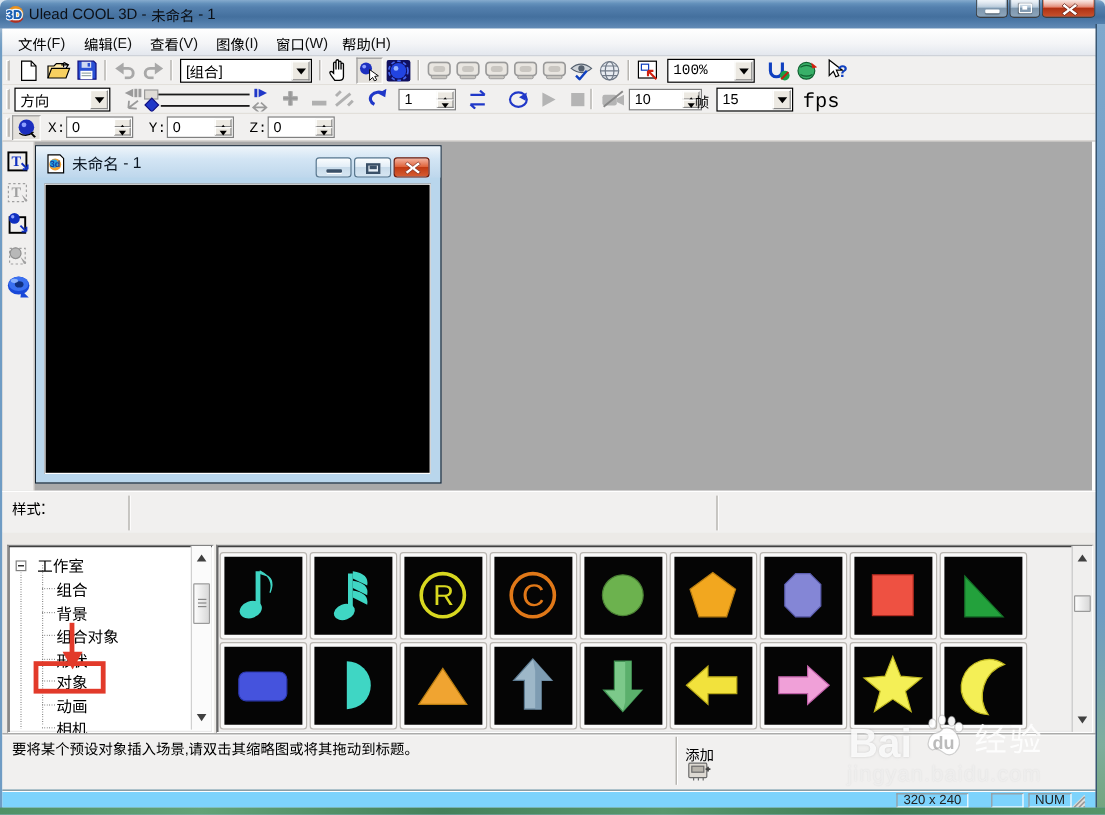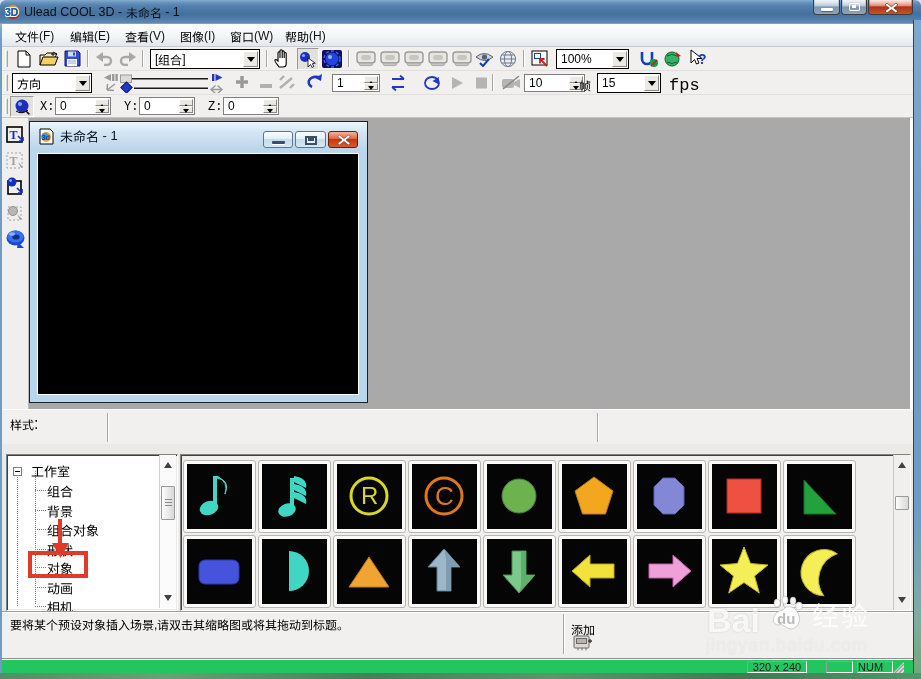--- a/index.html
+++ b/index.html
@@ -67,21 +67,21 @@
 .tile{position:absolute;width:71px;height:71px;background:#050505;border:3px solid #fafafa;outline:1px solid #b9b6b1;border-radius:2px;}
 .tile svg{position:absolute;left:0;top:0;}
 
 .trow{position:absolute;font-size:13px;color:#000;white-space:nowrap;}
 .dotv{position:absolute;width:1px;background-image:linear-gradient(180deg,#7a7a7a 50%,transparent 50%);background-size:1px 2px;}
 .doth{position:absolute;height:1px;background-image:linear-gradient(90deg,#7a7a7a 50%,transparent 50%);background-size:2px 1px;}
 .sbthumb{position:absolute;background:linear-gradient(90deg,#fdfdfd,#d8d8d8);border:1px solid #9a9a9a;border-radius:1px;}
 .arr{position:absolute;width:0;height:0;}
 
 #hint{position:absolute;left:0;top:587px;width:911px;height:47px;background:#f1f0ef;border-top:1px solid #9a9a9a;box-shadow:inset 0 1px 0 #fff;}
-#status{position:absolute;left:0;top:634px;width:911px;height:15px;background:#22c55e;border-top:1px solid #8f8f8f;box-shadow:inset 0 1px 0 #fff;}
+#status{position:absolute;left:0;top:634px;width:911px;height:15px;background:#7dd3fc;border-top:1px solid #8f8f8f;box-shadow:inset 0 1px 0 #fff;}
 .stbox{position:absolute;top:2px;height:12px;border:1px solid #9a9a9a;border-bottom-color:#fff;border-right-color:#fff;font-size:11px;color:#222;line-height:11px;}
 
 #redge{position:absolute;right:0;top:20px;width:8px;height:653px;
  background:linear-gradient(180deg,#7fa8cd 0%,#6f9cc4 40%,#6f9cc4 75%,#7fae9d 92%,#74a57f 100%);border-left:1px solid #28445e;}
 #bedge{position:absolute;left:0;bottom:0;width:921px;height:6px;
  background:linear-gradient(90deg,#4f9166 0%,#63a377 18%,#44815a 40%,#58986d 60%,#3f7b54 80%,#549569 100%);}
 
 .red{position:absolute;}
 
 #wm{position:absolute;left:695px;top:593px;width:226px;height:66px;pointer-events:none;}
@@ -229,21 +229,21 @@
           <ellipse cx="9" cy="9" rx="3.6" ry="7.6" fill="none" stroke="#707a88"></ellipse>
           <path d="M1.4 9h15.2M2.6 5h12.8M2.6 13h12.8" stroke="#707a88" fill="none"></path>
         </svg>
         <div class="sep" style="left:521px"></div>
         <svg class="abs" style="left:529px;top:3px" width="19" height="18" viewBox="0 0 19 18">
           <rect x="1" y="1" width="15" height="14" fill="#fff" stroke="#000"></rect>
           <rect x="3.5" y="3.5" width="6" height="5" fill="none" stroke="#1040c0"></rect>
           <path d="M16 16L9 9m0 0v4.5M9 9h4.5" stroke="#d02010" stroke-width="1.8" fill="none"></path>
         </svg>
         <div class="combo" style="left:554px;top:2px;width:73px;height:20px">
-          <div class="tx" style="font-family:Liberation Sans, sans-serif">100%</div>
+          <div class="tx" style="font-family:Liberation Mono, monospace">100%</div>
           <div class="db"></div>
         </div>
         <svg class="abs" style="left:638px;top:3px" width="19" height="18" viewBox="0 0 19 18">
           <path d="M2 2v7a5 5 0 0 0 10 0V2" fill="none" stroke="#1040c0" stroke-width="2.6"></path>
           <circle cx="14" cy="13" r="4" fill="#18a048"></circle>
           <path d="M11 16l6-6" stroke="#c02010" stroke-width="1.6"></path>
         </svg>
         <svg class="abs" style="left:662px;top:3px" width="19" height="18" viewBox="0 0 19 18">
           <circle cx="8" cy="9" r="7" fill="#38b068" stroke="#106030"></circle>
           <path d="M3 6q5-3 10 0M3 12q5 3 10 0" stroke="#106030" fill="none"></path>
@@ -620,21 +620,21 @@
         <svg class="abs" style="left:571px;top:21px" width="20" height="18" viewBox="0 0 20 18">
           <rect x="1" y="3" width="15" height="12" rx="1" fill="#ddd9d2" stroke="#6a6a6a"></rect>
           <rect x="3.5" y="5.5" width="10" height="5" fill="#b8b4ac" stroke="#6a6a6a"></rect>
           <path d="M5 15v2.4M9 15v2.4M13 15v2.4" stroke="#6a6a6a"></path>
           <path d="M15 8h4M17 6v4" stroke="#404040" stroke-width="1.4"></path>
         </svg>
       </div>
       <div id="status">
         <div class="stbox" style="left:745px;width:60px;text-align:center">320 x 240</div>
         <div class="stbox" style="left:824px;width:27px"></div>
-        <div class="stbox" style="left:855px;width:36px;text-align:left">NUM</div>
+        <div class="stbox" style="left:855px;width:36px;text-align:center">NUM</div>
         <svg class="abs" style="right:8px;top:3px" width="12" height="11" viewBox="0 0 12 11">
           <path d="M11 0v11H0z" fill="#e4e1dc"></path>
           <path d="M11 2L2 11M11 6l-5 5M11 10l-1 1" stroke="#9a9a9a" stroke-width="1.4"></path>
         </svg>
       </div>
     </div>
     <div id="redge"></div>
     <div id="bedge"></div>
   </div>
 <div class="red" style="left:58px;top:519px;width:4px;height:26px;background:#e23a2a"></div>

